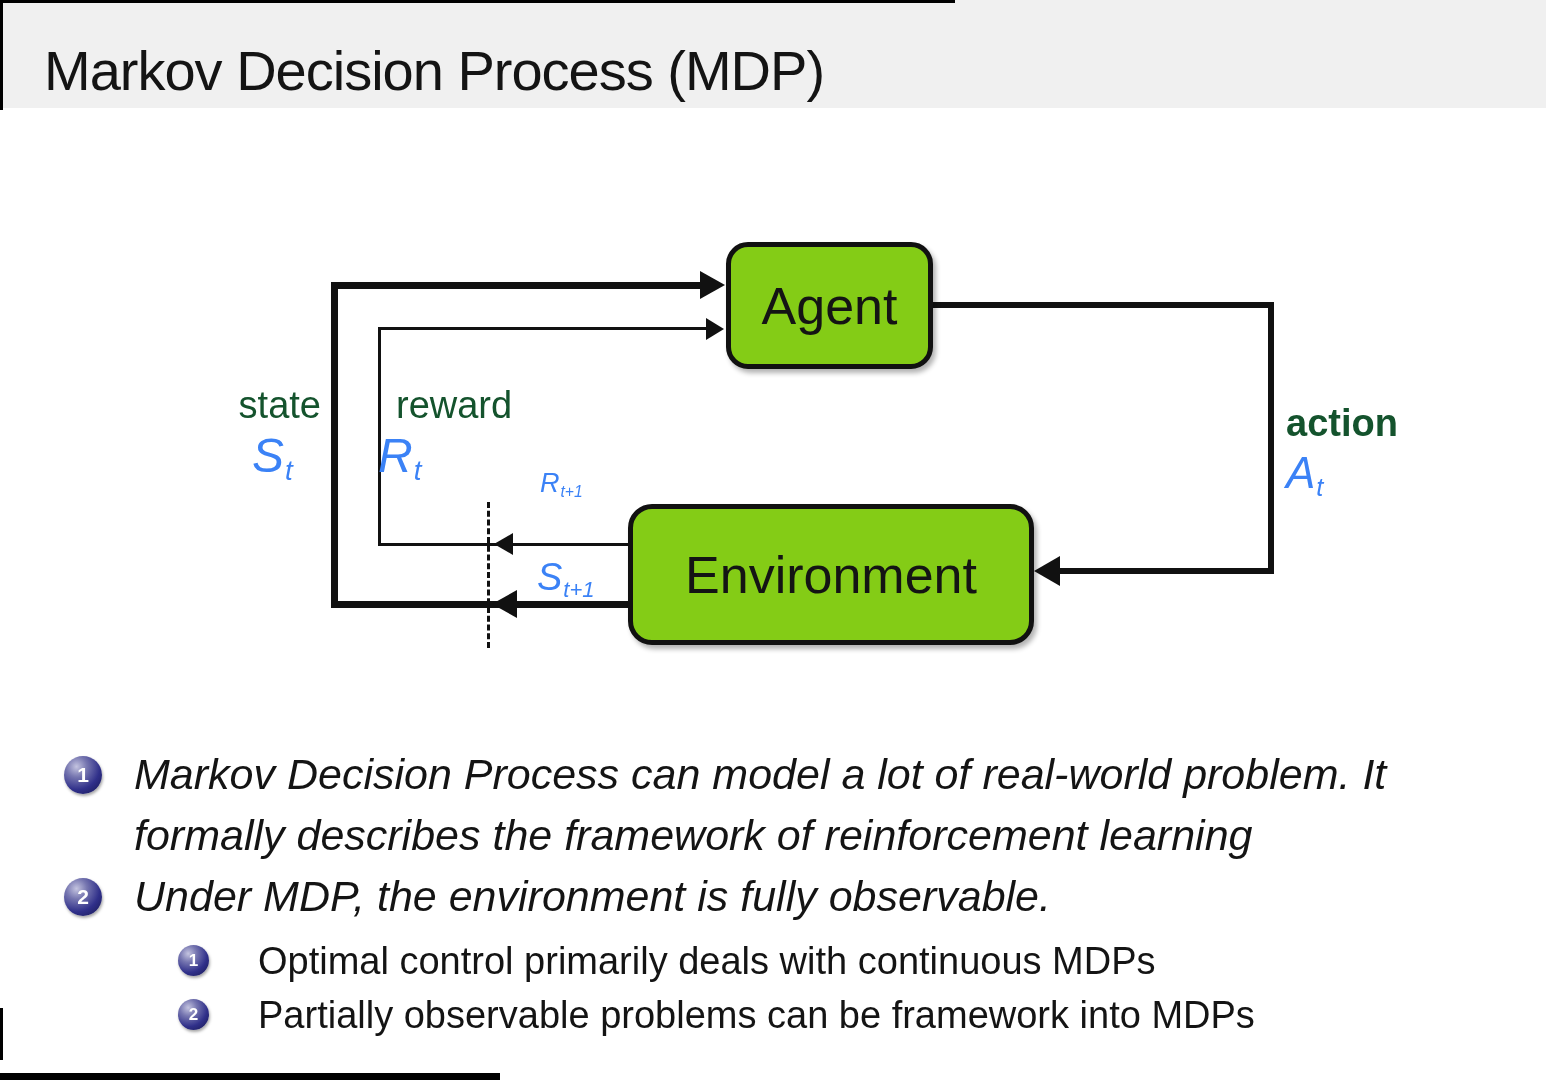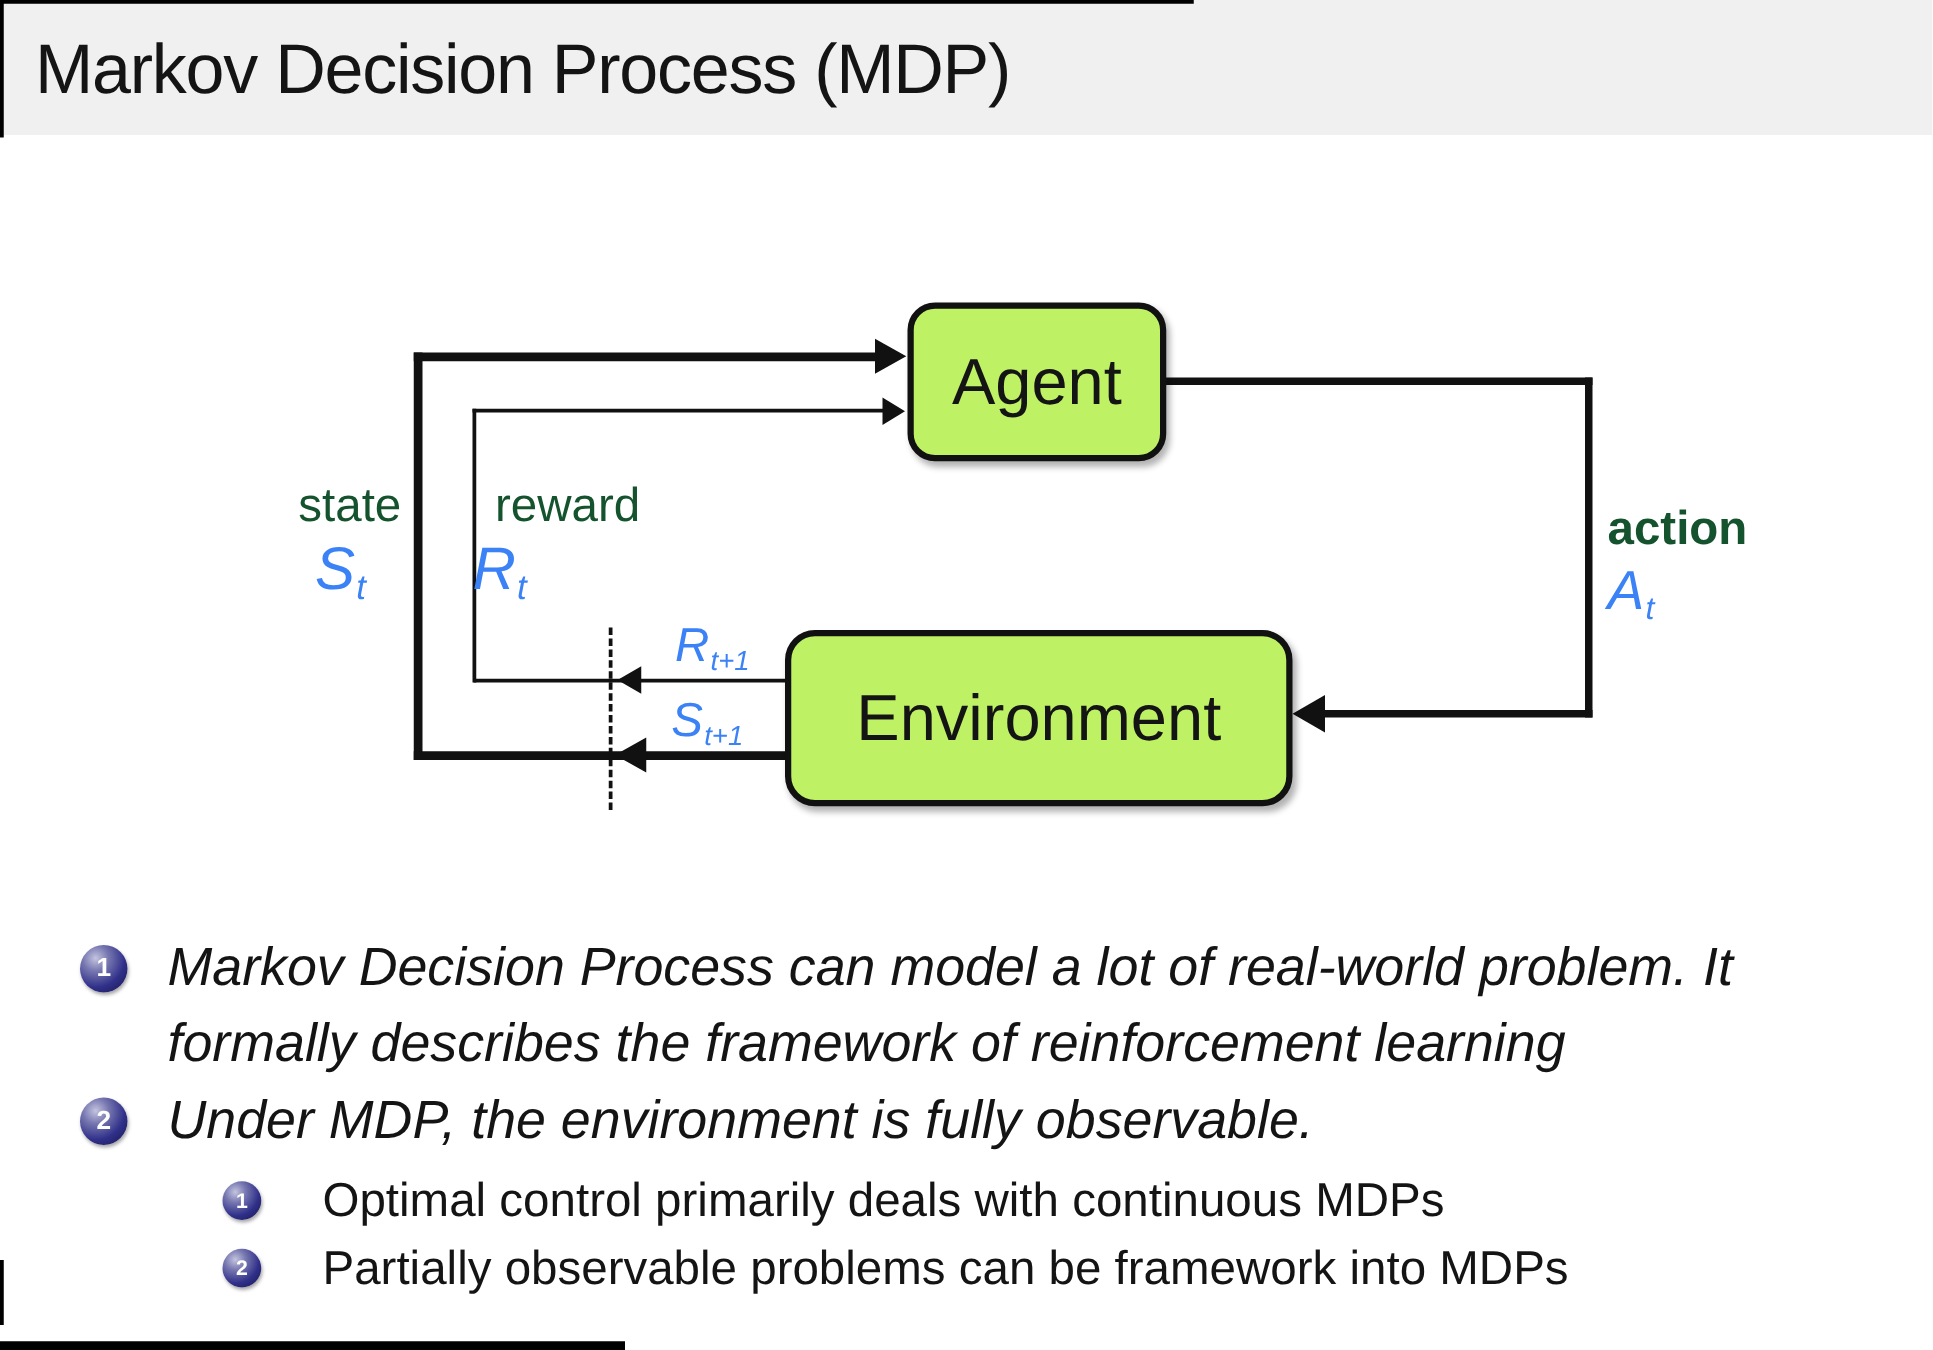--- a/index.html
+++ b/index.html
@@ -3,34 +3,34 @@
 <meta charset="utf-8">
 <style>
   html,body{margin:0;padding:0;background:#ffffff;}
   #slide{
     position:relative;width:1546px;height:1080px;overflow:hidden;
     background:#ffffff;font-family:"Liberation Sans",sans-serif;color:#141414;
   }
   
   .titlebar{position:absolute;left:0;top:0;width:1546px;height:108px;background:#f0f0f0;}
   .titlebar h1{
-    margin:0;padding:22px 0 0 28px;font-size:56px;font-weight:normal;
+    margin:16px;padding:22px 0 0 28px;font-size:56px;font-weight:normal;
     color:#141414;letter-spacing:-1px;font-family:"Liberation Sans",sans-serif;
   }
   
   .edge{position:absolute;background:#000;}
   .edge.top{left:0;top:0;width:955px;height:3px;}
   .edge.left-top{left:0;top:0;width:3px;height:110px;}
   .edge.left-bottom{left:0;top:1008px;width:3px;height:52px;}
   .edge.bottom{left:0;top:1073px;width:500px;height:7px;}
   
   .ln{position:absolute;background:#111;}
   .arrow{position:absolute;width:0;height:0;}
   .node{
-    position:absolute;background:#bef264;border:5px solid #111;box-sizing:border-box;
+    position:absolute;background:#84cc16;border:5px solid #111;box-sizing:border-box;
     display:flex;align-items:center;justify-content:center;
     box-shadow:3px 4px 5px rgba(0,0,0,0.30);
   }
   .node .nlabel{font-size:52px;color:#141414;}
   #agent-box{left:726px;top:242px;width:207px;height:127px;border-radius:22px;}
   #env-box{left:628px;top:504px;width:406px;height:141px;border-radius:24px;}
 
   #state-vline{left:331px;top:282px;width:7px;height:326px;}
   #state-topline{left:331px;top:282px;width:372px;height:7px;}
   #ah-state-agent{left:700px;top:271px;border-top:14px solid transparent;border-bottom:14px solid transparent;border-left:25px solid #111;}
@@ -53,21 +53,21 @@
   
   .dlabel{position:absolute;font-size:38px;color:#14532d;}
   #state-word{left:180px;top:384px;width:141px;text-align:right;}
   #reward-word{left:396px;top:384px;}
   #action-word{left:1286px;top:402px;font-weight:bold;}
   .msym{position:absolute;font-family:Liberation Sans, sans-serif;font-style:italic;color:#3b82f6;}
   .msym sub{font-size:0.58em;line-height:0;vertical-align:-0.3em;margin-left:1px;}
   #state-sym{left:252px;top:428px;font-size:48px;}
   #reward-sym{left:378px;top:428px;font-size:48px;}
   #action-sym{left:1286px;top:448px;font-size:44px;}
-  #rnext-sym{left:540px;top:496px;font-size:38px;}
+  #rnext-sym{left:540px;top:468px;font-size:27px;}
   #snext-sym{left:537px;top:556px;font-size:38px;}
 
   
   .bullet{position:absolute;display:flex;}
   .ball{
     flex:0 0 auto;width:38px;height:38px;border-radius:50%;
     background:radial-gradient(circle at 33% 28%, #c4c4e0 0%, #7676b0 28%, #30308a 62%, #15154b 100%);
     color:#fff;font-size:21px;font-weight:bold;
     display:flex;align-items:center;justify-content:center;
     box-shadow:1px 2px 3px rgba(0,0,0,0.35);

